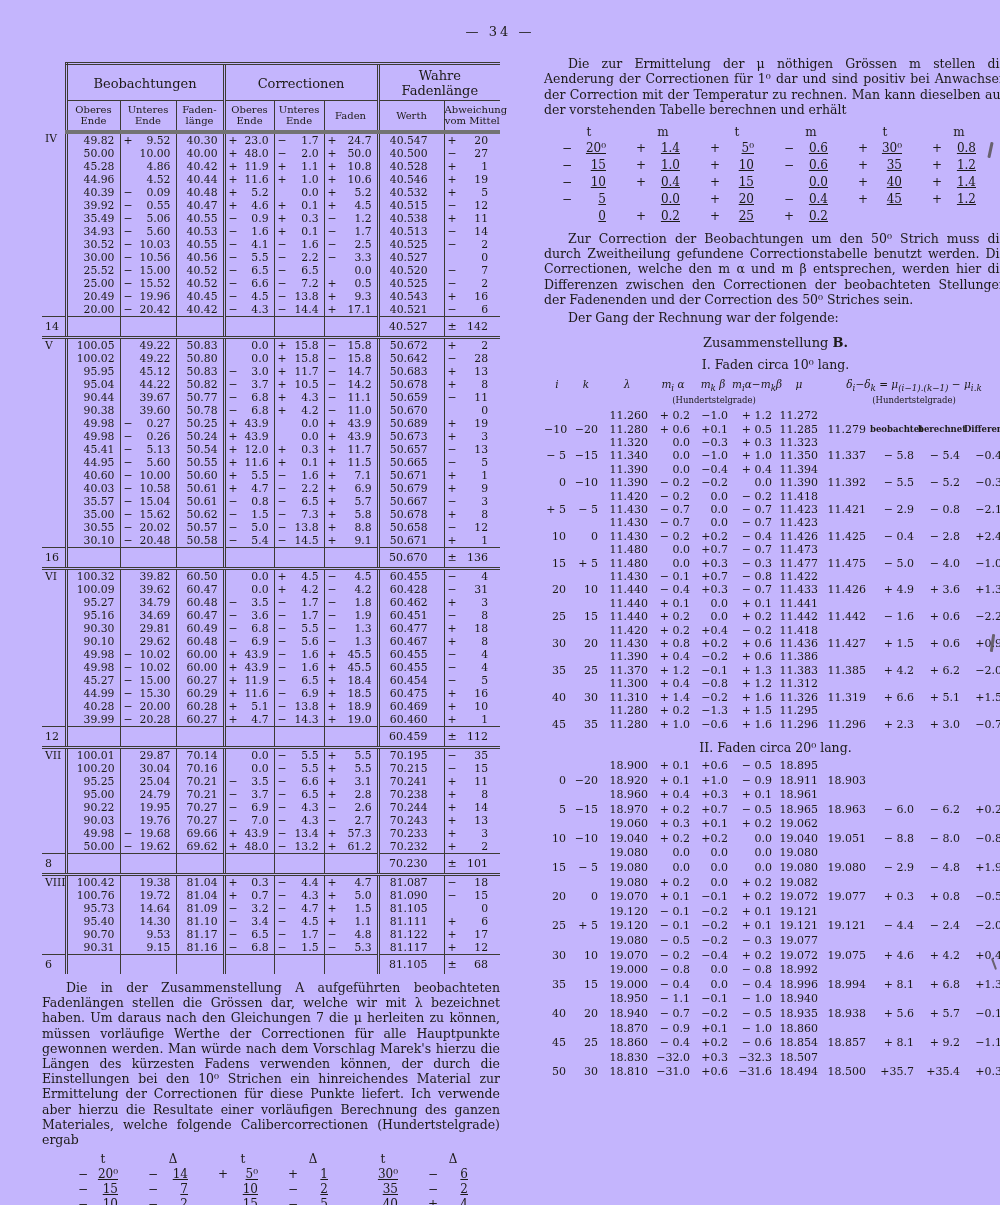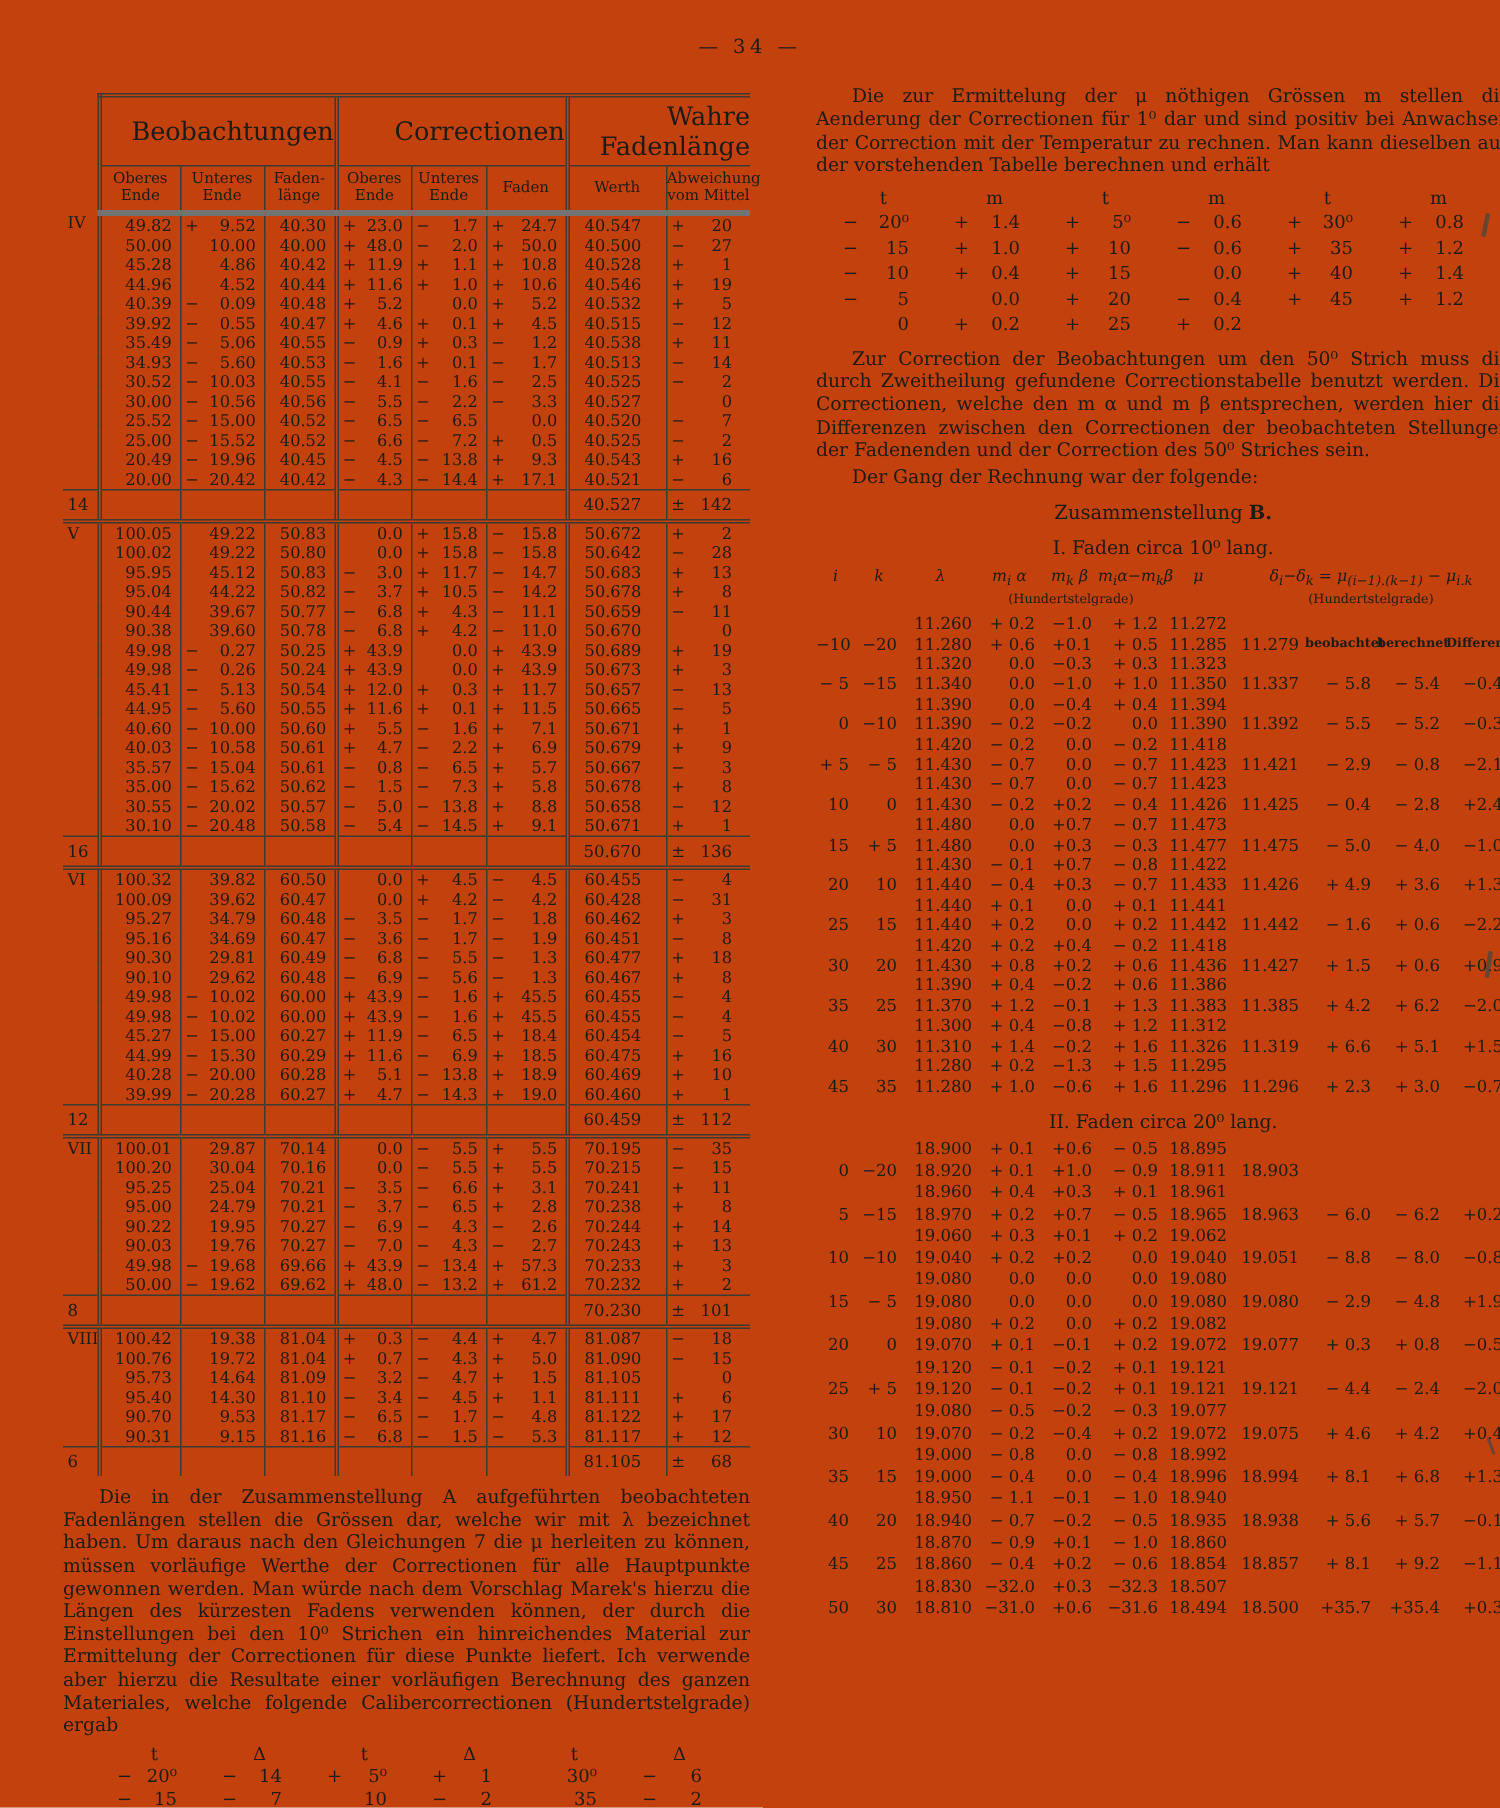--- a/index.html
+++ b/index.html
@@ -1,26 +1,26 @@
 <!DOCTYPE html>
 <html><head>
 <meta charset="utf-8">
 <style>
   html,body{margin:0;padding:0;background:#dedcd4;}
-  .page{position:relative;width:1000px;height:1205px;background:#c2410c;color:#1d1b17;
+  .page{position:relative;width:1000px;height:1205px;background:#c4b5fd;color:#1d1b17;
         font-family:"DejaVu Serif", serif;overflow:hidden;}
   .pagenum{position:absolute;top:24px;left:0;right:0;text-align:center;font-size:13px;letter-spacing:3px;}
 
   .col-left{position:absolute;left:42px;top:62px;width:458px;}
   .col-right{position:absolute;left:544px;top:56px;width:463px;}
 
   
   .bigtable{width:458px;border-collapse:collapse;table-layout:fixed;}
   .bigtable th{font-weight:normal;}
-  .gh th{font-size:17px;padding:3px 0 2px;border-bottom:1px solid #3c3a34;border-top:3px double #3c3a34;text-align:right;}
+  .gh th{font-size:13px;padding:3px 0 2px;border-bottom:1px solid #3c3a34;border-top:3px double #3c3a34;}
   .gh .c0{border-top:none;border-bottom:none;}
   .ch th{font-size:10px;line-height:11px;padding:3px 0 4px;border-bottom:4px solid #737373;white-space:pre-line;}
   .ch .c0{border-bottom:none;}
   .c1{border-left:3px double #3c3a34;}
   .c2,.c3{border-left:1px solid #3c3a34;}
   .c4{border-left:3px double #3c3a34;}
   .c5,.c6{border-left:1px solid #3c3a34;}
   .c7{border-left:3px double #3c3a34;}
   .c8{border-left:1px solid #3c3a34;}
   .bigtable td{font-size:10.8px;line-height:13px;padding:0 5px 0 3px;overflow:hidden;}
@@ -37,21 +37,21 @@
   .col-right .para{line-height:15.4px;}
 
   
   .minitable{display:grid;font-size:12px;}
   .caliber{grid-template-columns:repeat(6,70px);margin:4px 0 0 26px;}
   .tm{grid-template-columns:repeat(6,74px);margin:6px 0 0 8px;}
   .minitable .mh{text-align:center;line-height:16px;}
   .minitable .md{line-height:15px;padding:0 20px 0 10px;}
   .tm .md{line-height:17px;}
   .minitable .md .sg{float:left;}
-  .minitable .md .vl{display:block;text-align:right;}
+  .minitable .md .vl{display:block;text-align:right;text-decoration:underline;}
 
   
   .head-b{text-align:center;font-size:13px;margin-top:10px;}
   .head-b .bl{font-weight:bold;}
   .subhead{text-align:center;font-size:12.5px;margin-top:7px;}
   .zgrid-cols{grid-template-columns:26px 32px 50px 42px 38px 44px 46px 48px 48px 46px 42px;}
   .zhead{display:grid;font-size:10.5px;margin-top:6px;}
   .zhead .zh{text-align:center;white-space:nowrap;font-style:italic;line-height:13px;}
   .zhead .zdelta{grid-column:8 / span 4;}
   .zhead .zn{grid-column:4 / span 3;font-size:8.5px;font-style:normal;text-align:center;line-height:10px;}

